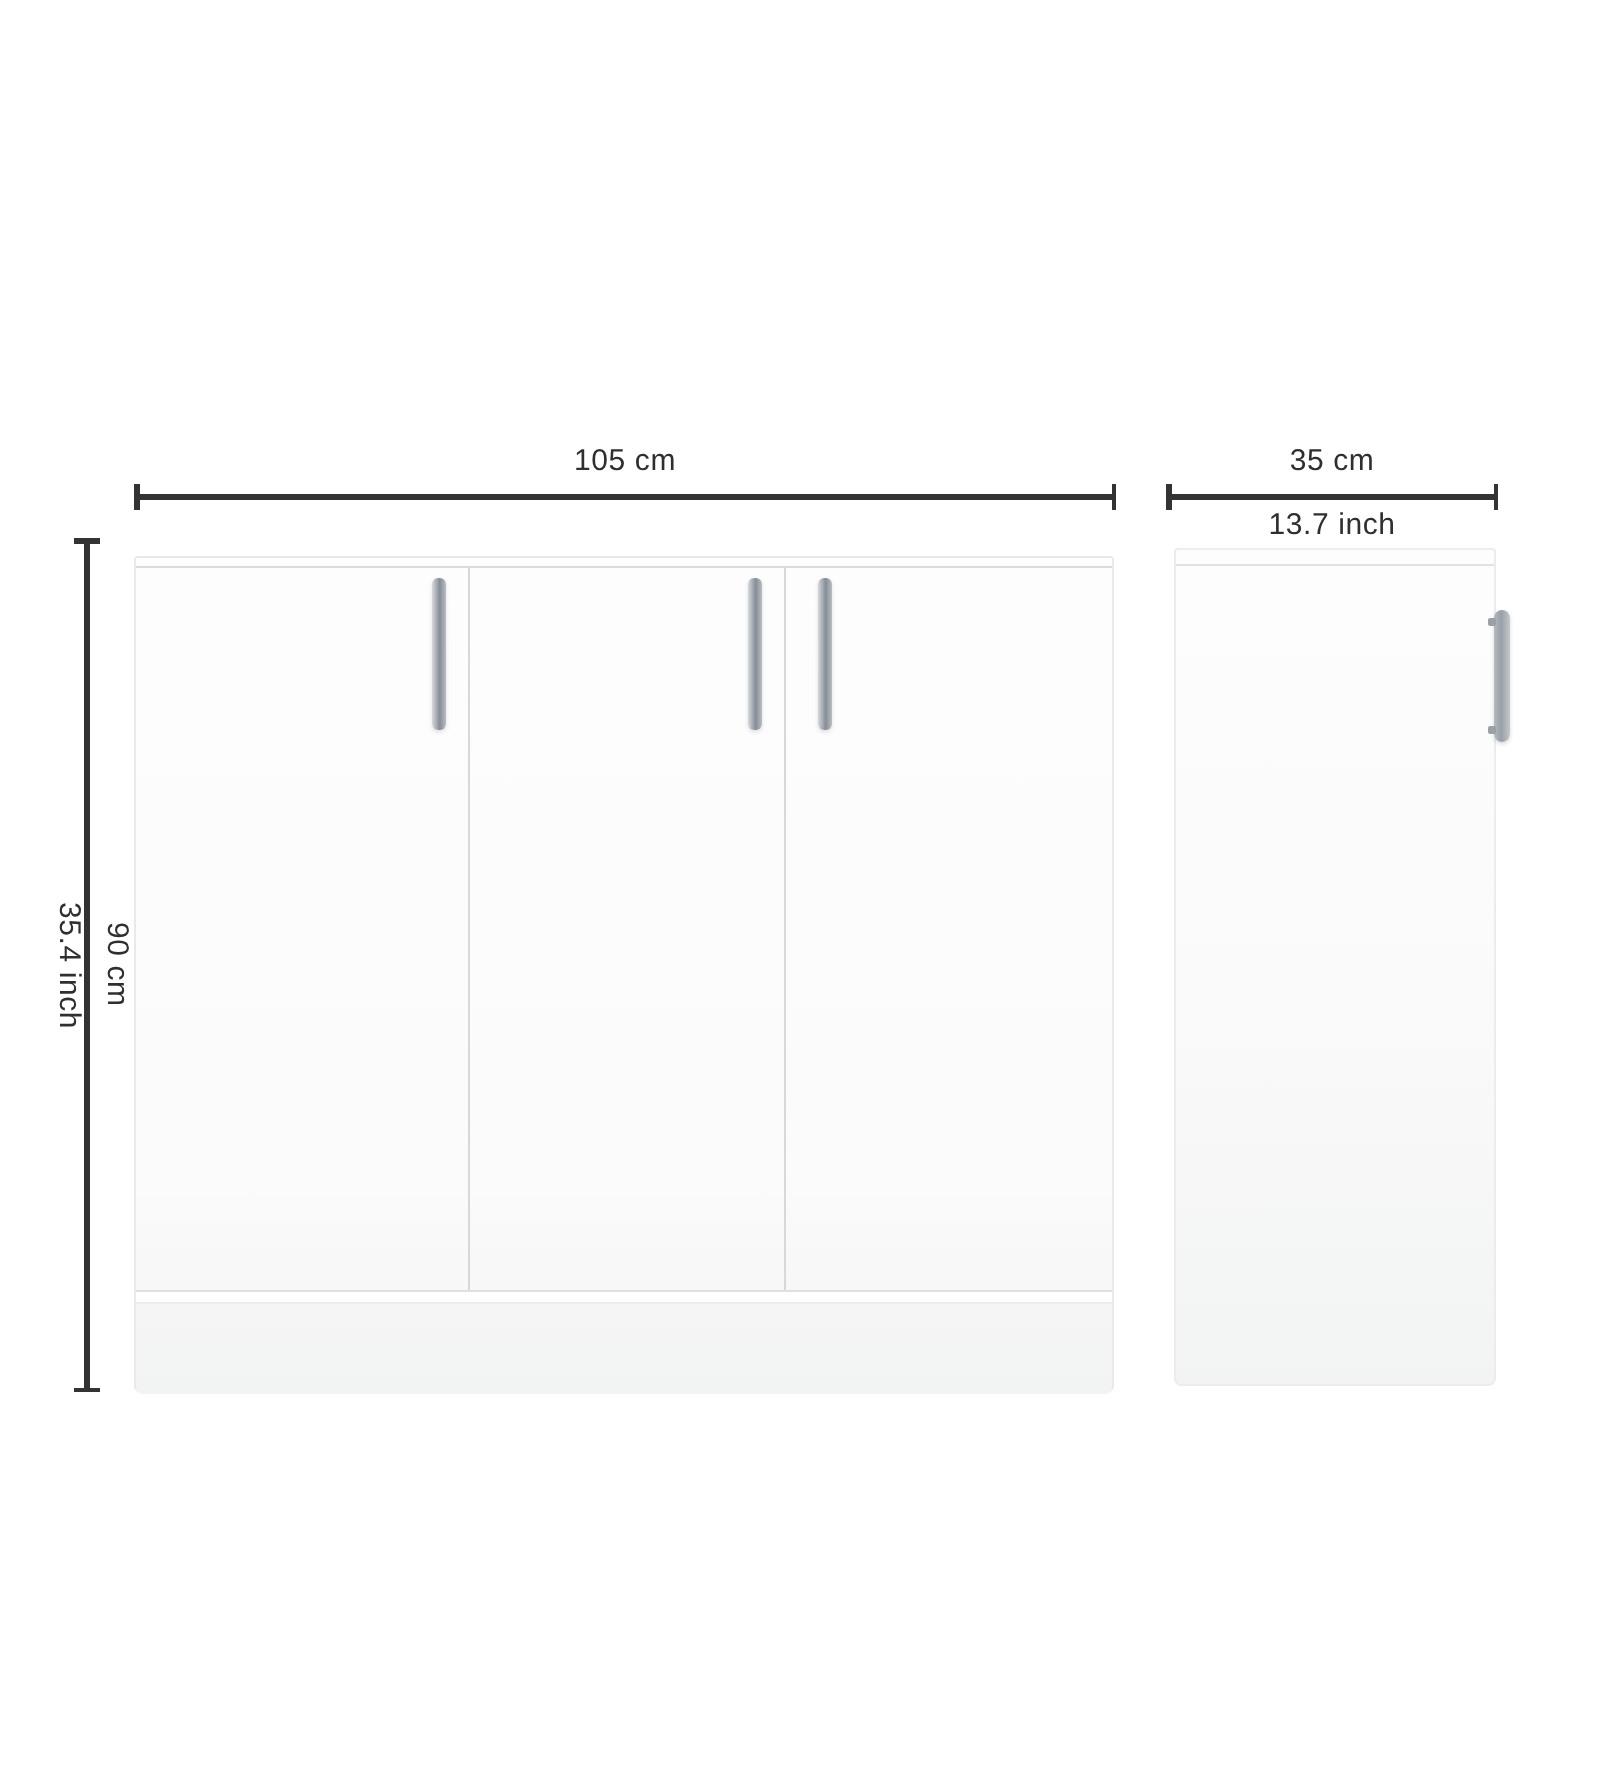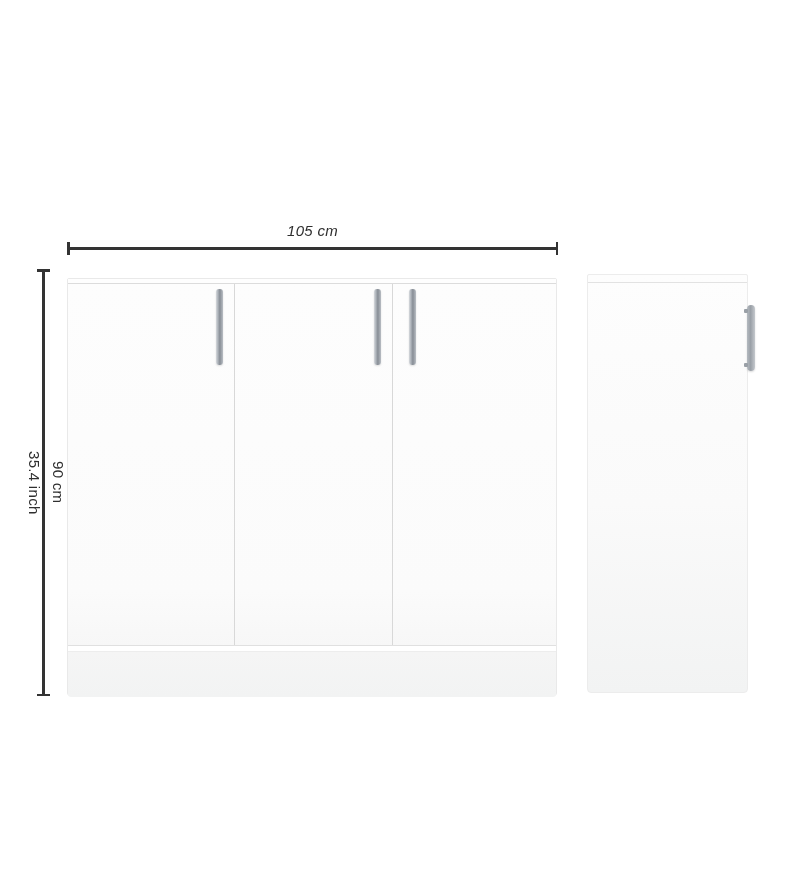--- a/index.html
+++ b/index.html
@@ -6,21 +6,21 @@
   body{
     width:809px;height:890px;position:relative;background:#ffffff;
     font-family:"Liberation Sans", sans-serif;color:#2f2f2f;overflow:hidden;
   }
   .abs{position:absolute;}
 
   
   .dim-label{
     font-size:15px;letter-spacing:.3px;color:#2f2f2f;white-space:nowrap;
   }
-  .hdim{position:absolute;height:56px;font-style:italic;}
+  .hdim{position:absolute;height:56px;}
   .hdim .lbl-top{position:absolute;top:0;left:0;width:100%;text-align:center;}
   .hdim .line{position:absolute;top:25px;left:0;right:0;height:2.5px;background:#333333;}
   .hdim .cap{position:absolute;top:20px;width:2.5px;height:13px;background:#333333;}
   .hdim .cap.left{left:0;}
   .hdim .cap.right{right:0;}
   .hdim .lbl-bottom{position:absolute;top:32px;left:0;width:100%;text-align:center;}
 
   .vdim{position:absolute;left:24px;top:269px;width:46px;height:427px;}
   .vdim .line{position:absolute;left:18px;top:0;bottom:0;width:2.5px;background:#333333;}
   .vdim .cap{position:absolute;left:13px;width:13px;height:2.5px;background:#333333;}
@@ -84,20 +84,27 @@
 
 <div class="abs" style="left:0;top:0;width:809px;height:890px;">
 
   <div class="hdim" style="left:67px;top:222px;width:491px;">
     <div class="dim-label lbl-top">105 cm</div>
     <div class="cap left"></div>
     <div class="line"></div>
     <div class="cap right"></div>
   </div>
 
+  <div class="hdim" style="left:583px;top:222px;width:166px;">
+    <div class="dim-label lbl-top">35 cm</div>
+    <div class="cap left"></div>
+    <div class="line"></div>
+    <div class="cap right"></div>
+    <div class="dim-label lbl-bottom">13.7 inch</div>
+  </div>
 
   <div class="vdim">
     <span class="vlbl inch">35.4 inch</span>
     <div class="cap top"></div>
     <div class="line"></div>
     <div class="cap bottom"></div>
     <span class="vlbl cm">90 cm</span>
   </div>
 
   <div class="cabinet">

